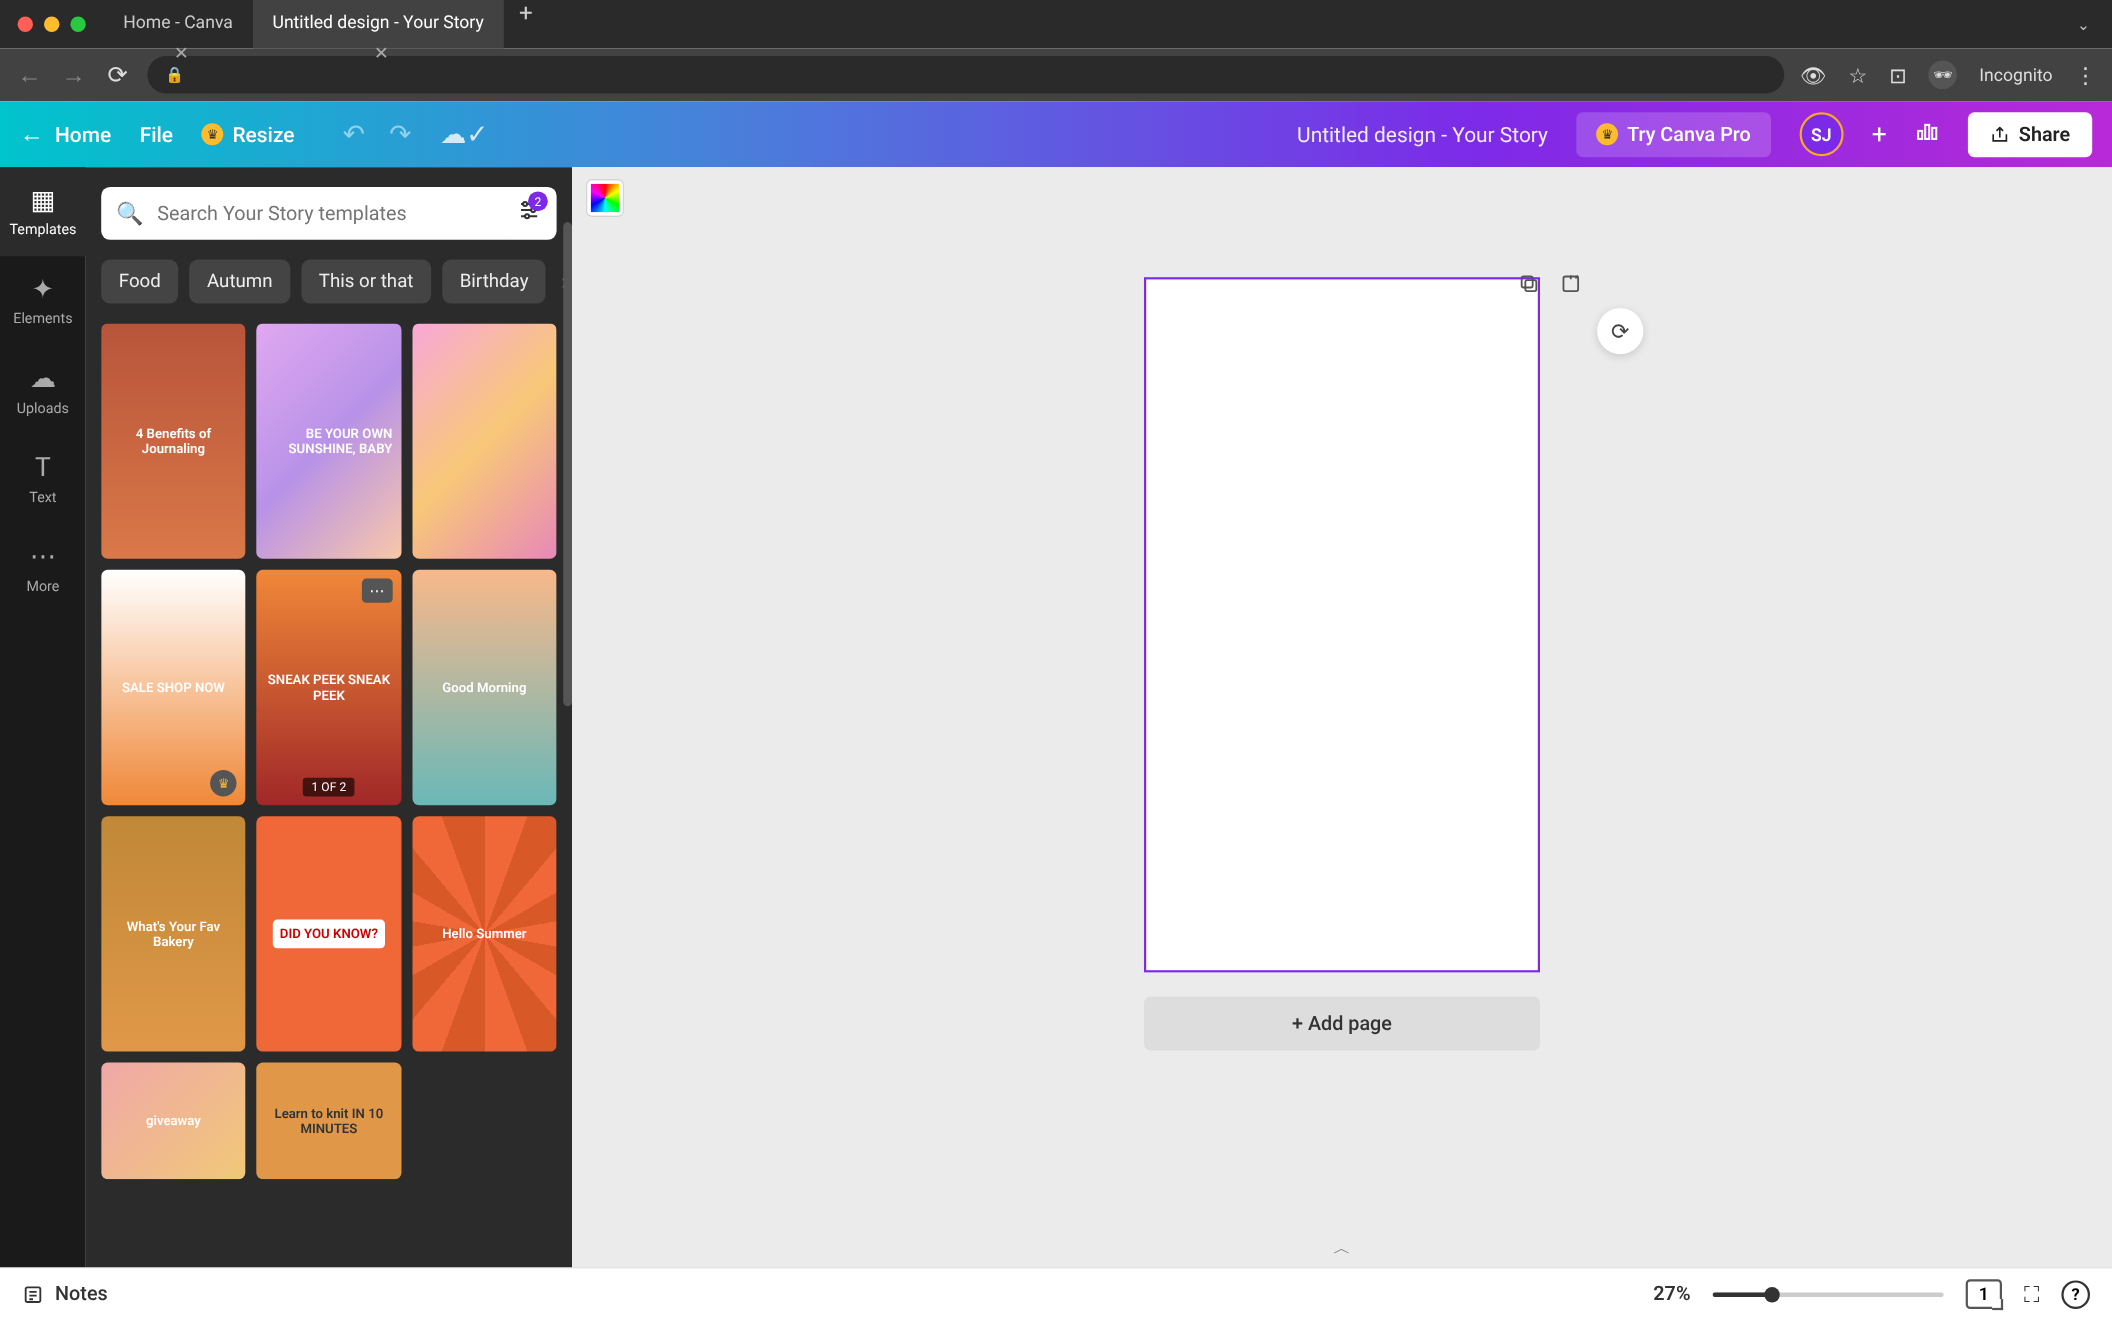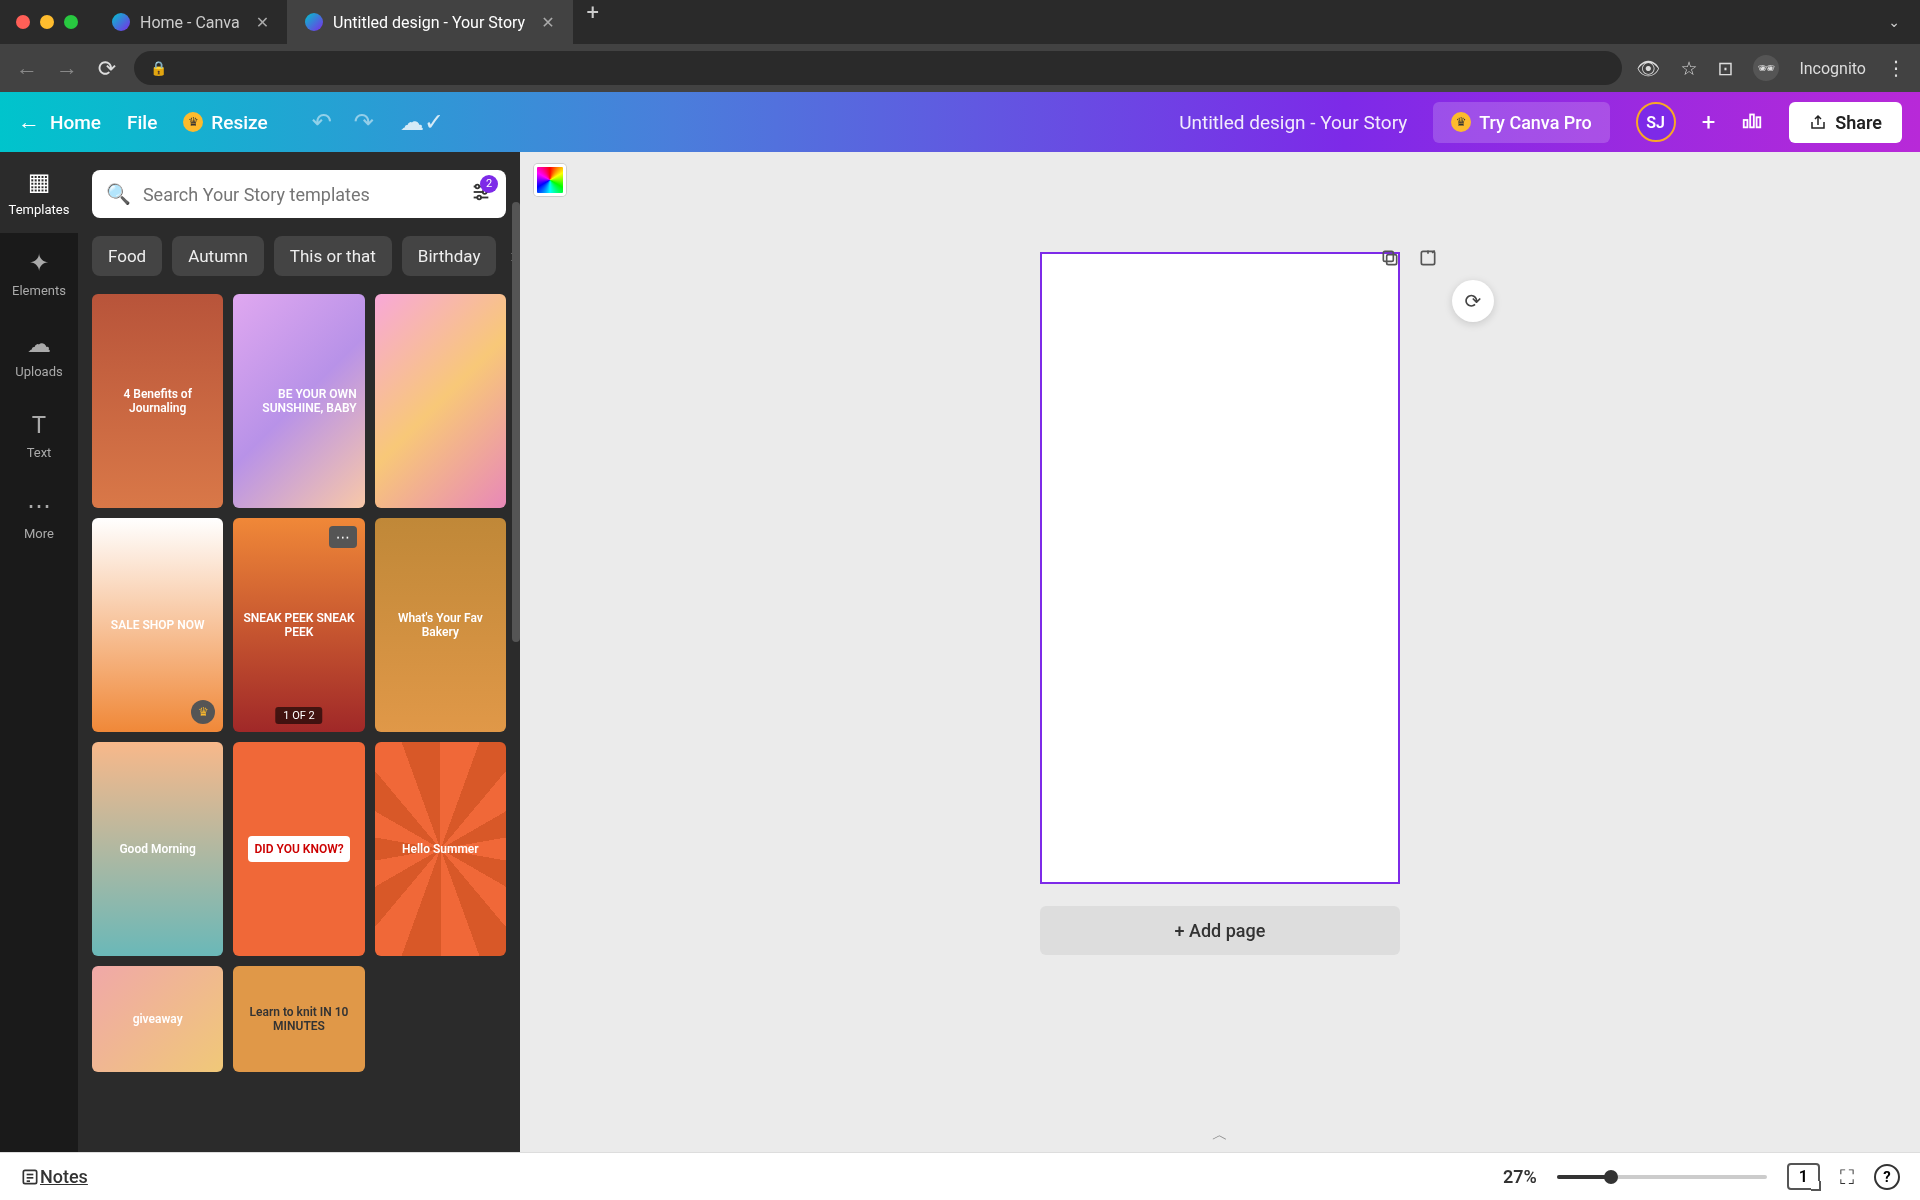--- a/index.html
+++ b/index.html
@@ -4,21 +4,21 @@
 <style>
 * { margin:0; padding:0; box-sizing:border-box; font-family:-apple-system,BlinkMacSystemFont,"Segoe UI",Roboto,sans-serif; }
 body { width:1920px; height:1200px; overflow:hidden; background:#fff; transform-origin:top left; }
 
 
 .browser-chrome { background:#2a2a2a; height:44px; display:flex; align-items:center; }
 .traffic-lights { display:flex; gap:10px; padding:0 16px; }
 .tl { width:14px; height:14px; border-radius:50%; }
 .tl.red{background:#ff5f57;} .tl.yellow{background:#febc2e;} .tl.green{background:#28c840;}
 .tabs { display:flex; height:100%; }
-.tab { display:flex; align-items:center; gap:10px; padding:0 18px; color:#ccc; font-size:16px; height:100%; position:relative; }
+.tab { display:flex; align-items:center; gap:10px; padding:0 18px; color:#ccc; font-size:16px; height:100%; position:relative;flex-direction:column; }
 .tab.active{ background:#424242; color:#fff; }
 .tab .favicon{ width:18px; height:18px; border-radius:50%; background:linear-gradient(135deg,#00c4cc,#7d2ae8); display:flex; align-items:center; justify-content:center; }
 .tab .close{ font-size:16px; color:#aaa; margin-left:6px; }
 .new-tab{ color:#ccc; font-size:22px; padding:0 14px; }
 .chrome-dd{ margin-left:auto; color:#ccc; padding:0 20px; font-size:14px; }
 
 .url-bar{ background:#424242; height:48px; display:flex; align-items:center; gap:14px; padding:0 14px; }
 .nav-b{ color:#888; font-size:22px; width:26px; text-align:center; }
 .nav-b.fwd{color:#888;}
 .nav-b.reload{color:#ddd;}
@@ -93,21 +93,21 @@
 .canvas-area{ flex:1; background:#ebebeb; position:relative; display:flex; flex-direction:column; }
 .color-chip{ position:absolute; top:12px; left:14px; width:32px; height:32px; border-radius:4px; background:conic-gradient(red,yellow,lime,cyan,blue,magenta,red); border:3px solid #fff; box-shadow:0 0 0 1px #ccc; }
 .canvas-tools{ position:absolute; top:96px; left:50%; transform:translateX(160px); display:flex; gap:18px; color:#555; font-size:20px; }
 .refresh-float{ position:absolute; top:128px; left:50%; transform:translateX(232px); width:42px; height:42px; background:#fff; border-radius:50%; box-shadow:0 2px 8px rgba(0,0,0,.15); display:flex; align-items:center; justify-content:center; font-size:20px; color:#444; }
 .page-canvas{ margin:100px auto 0; width:360px; height:632px; background:#fff; border:2px solid #7d2ae8; }
 .add-page{ margin:22px auto 0; width:360px; padding:14px; background:#ddd; border-radius:6px; text-align:center; font-size:18px; color:#333; font-weight:500; }
 .collapse-up{ position:absolute; bottom:6px; left:50%; transform:translateX(-50%); color:#888; font-size:16px; }
 
 
 .bottom-bar{ height:48px; border-top:1px solid #ddd; background:#fff; display:flex; align-items:center; padding:0 20px; gap:20px; }
-.notes-b{ display:flex; align-items:center; font-size:18px; font-weight:500; color:#333;text-decoration:underline; }
+.notes-b{ display:flex; align-items:center; gap:10px; font-size:18px; font-weight:500; color:#333; }
 .bb-spacer{flex:1;}
 .zoom-pct{ font-size:18px; font-weight:600; color:#333; }
 .zoom-slider{ width:210px; height:4px; background:#ccc; border-radius:2px; position:relative; }
 .zoom-slider .fill{ position:absolute; left:0; top:0; height:100%; width:26%; background:#333; border-radius:2px; }
 .zoom-slider .knob{ position:absolute; left:26%; top:50%; transform:translate(-50%,-50%); width:14px; height:14px; border-radius:50%; background:#333; }
 .page-count-box{ border:2px solid #555; border-radius:4px; padding:2px 10px; font-size:16px; font-weight:600; position:relative; }
 .page-count-box::after{content:""; position:absolute; right:-3px; bottom:-3px; width:8px; height:8px; background:#fff; border-right:2px solid #555; border-bottom:2px solid #555; }
 .expand-ico{ font-size:20px; color:#333; }
 .help-ico{ width:26px; height:26px; border:2px solid #333; border-radius:50%; display:flex; align-items:center; justify-content:center; font-size:15px; font-weight:700; }
 </style>
@@ -253,25 +253,25 @@
         </div>
       <div class="tcard tc4">
           <span class="label">SALE SHOP NOW</span>
           <span class="crown-overlay">♛</span>
         </div>
       <div class="tcard tc5">
         <span class="three-dots-overlay">⋯</span>
         <span class="label">SNEAK PEEK SNEAK PEEK</span>
         <span class="page-indicator">1 OF 2</span>
       </div>
+      <div class="tcard tc7">
+          <span class="label">Good Morning</span>
+        </div>
       <div class="tcard tc6">
           <span class="label">What's Your Fav Bakery</span>
-        </div>
-      <div class="tcard tc7">
-          <span class="label">Good Morning</span>
         </div>
       <div class="tcard tc8">
           <span class="label" style="background:#fff;color:#c00;padding:6px;border-radius:4px;">DID YOU KNOW?</span>
         </div>
       <div class="tcard tc9">
           <span class="label">Hello Summer</span>
         </div>
       <div class="tcard tc11" style="height:106px;">
           <span class="label">giveaway</span>
         </div>

